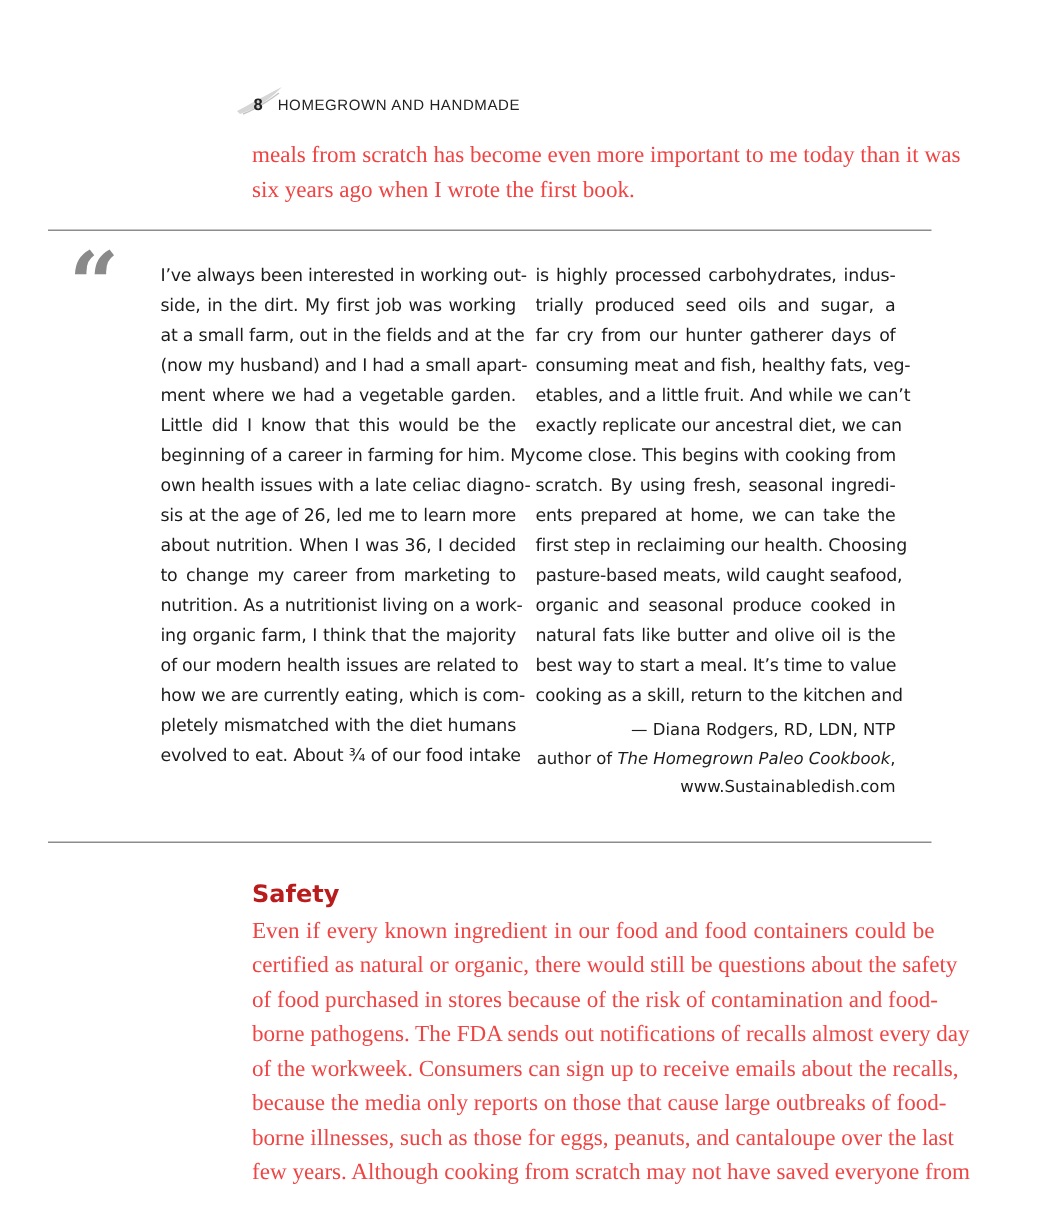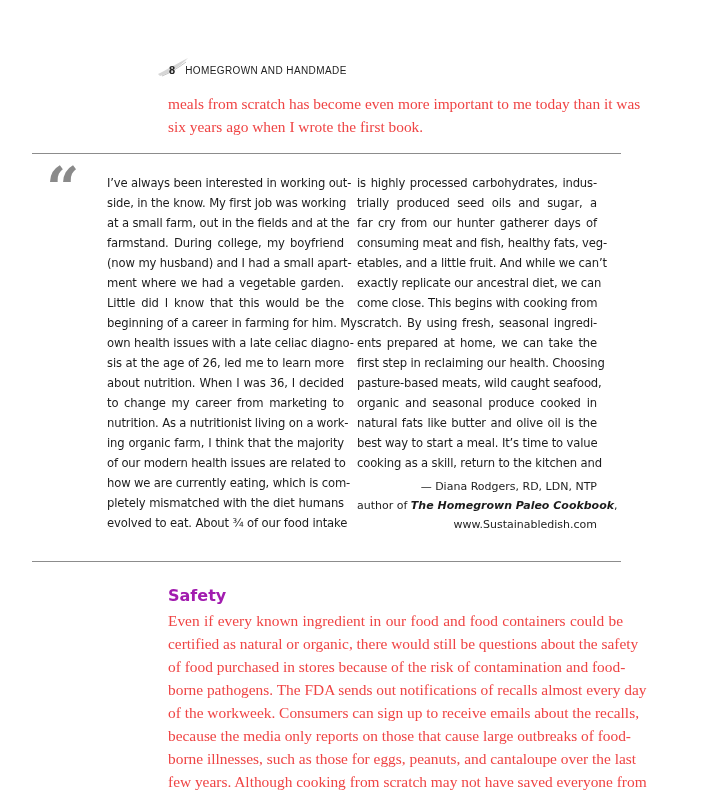--- a/index.html
+++ b/index.html
@@ -16,22 +16,22 @@
   .rule.top { top: 153px; }
   .rule.bottom { top: 561px; }
   .quote-mark { position: absolute; left: 46px; top: 160px; font-family: "DejaVu Serif", serif; font-size: 58px; font-weight: bold; color: #8a8a8a; line-height: 1; }
   .sb-col { position: absolute; top: 173px; font-family: "DejaVu Sans", sans-serif; font-size: 11.6px; line-height: 20px; color: #1c1c1c; }
   .sb-col.left { left: 107px; width: 237px; }
   .sb-col.right { left: 357px; width: 240px; }
   .sb-col .line { letter-spacing: -0.15px; }
   .attrib { display: block; text-align: right; white-space: nowrap; }
   .attrib.a1 { margin-top: 4px; }
   .attrib-small { font-size: 11px; line-height: 19px; }
-  .italic { font-style: italic; font-weight: bold; }
-  .section-heading { position: absolute; left: 168px; top: 586px; font-family: "DejaVu Sans", sans-serif; font-weight: bold; font-size: 16px; color: #a21caf; }
+  .italic { font-style: italic; }
+  .section-heading { position: absolute; left: 168px; top: 586px; font-family: "DejaVu Sans", sans-serif; font-weight: bold; font-size: 16px; color: #b91c1c; }
   .safety-text { top: 609px; }
 </style>
 </head>
 <body>
 
 <div class="running-head">
   <svg class="swoosh" viewBox="0 0 40 24">
     <path d="M4 18 C12 14, 22 8, 34 2 C26 10, 18 16, 6 20 Z" fill="#d6d6d6"></path>
     <path d="M8 20 C16 17, 24 12, 32 6" stroke="#c4c4c4" stroke-width="1" fill="none"></path>
   </svg>
@@ -43,23 +43,22 @@
   <span class="line">meals from scratch has become even more important to me today than it was</span>
   <span class="line last">six years ago when I wrote the first book.</span>
 </div>
 
 <div class="rule top"></div>
 
 <div class="quote-mark">“</div>
 
 <div class="sb-col left">
   <span class="line">I’ve always been interested in working out-</span>
-  <span class="line">side, in the know. My first job was working</span>
+  <span class="line">side, in the dirt. My first job was working</span>
   <span class="line">at a small farm, out in the fields and at the</span>
-  <span class="line">farmstand. During college, my boyfriend</span>
   <span class="line">(now my husband) and I had a small apart-</span>
   <span class="line">ment where we had a vegetable garden.</span>
   <span class="line">Little did I know that this would be the</span>
   <span class="line">beginning of a career in farming for him. My</span>
   <span class="line">own health issues with a late celiac diagno-</span>
   <span class="line">sis at the age of 26, led me to learn more</span>
   <span class="line">about nutrition. When I was 36, I decided</span>
   <span class="line">to change my career from marketing to</span>
   <span class="line">nutrition. As a nutritionist living on a work-</span>
   <span class="line">ing organic farm, I think that the majority</span>

